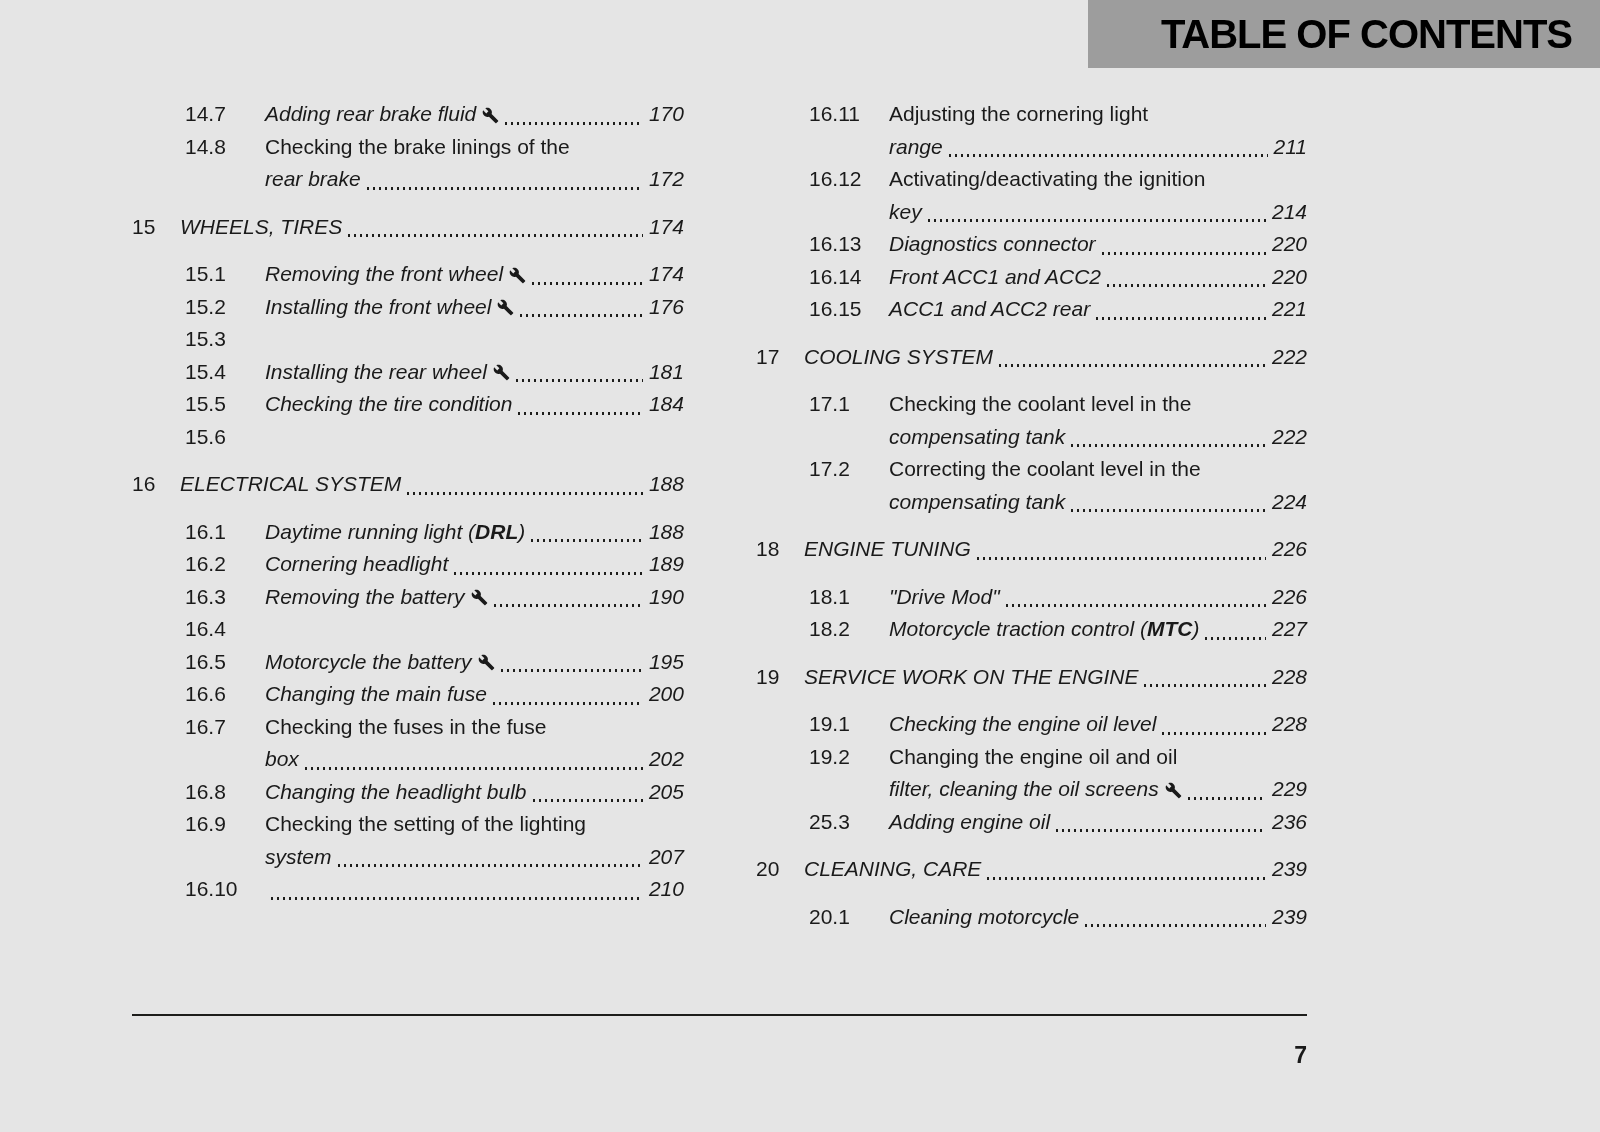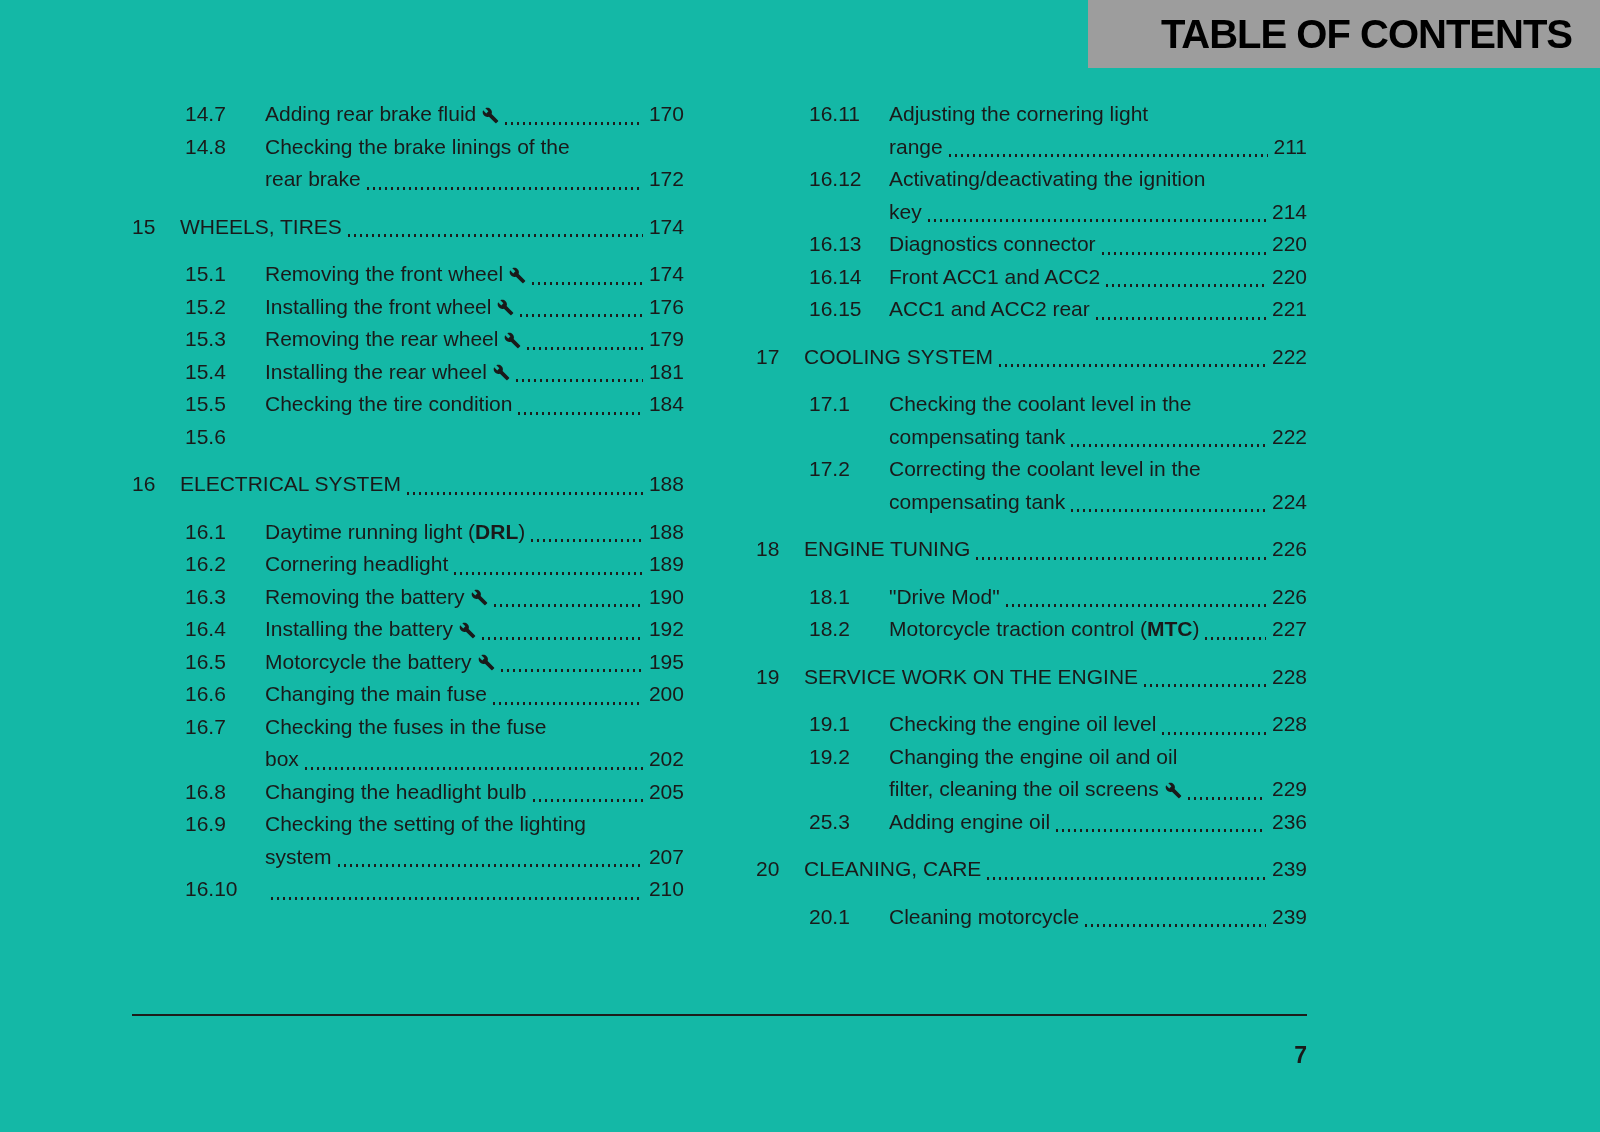--- a/index.html
+++ b/index.html
@@ -1,21 +1,21 @@
 <!DOCTYPE html>
 <html><head>
 <meta charset="utf-8">
 <style>
   * { margin: 0; padding: 0; box-sizing: border-box; }
   html, body { background: #ffffff; }
   .page {
     position: relative;
     width: 1600px;
     height: 1132px;
-    background: #14b8a6;
+    background: #e5e5e5;
     font-family: "Liberation Sans", sans-serif;
     color: #1a1a1a;
     overflow: hidden;
   }
   .header-bar {
     position: absolute;
     top: 0;
     right: 0;
     width: 512px;
     height: 68px;
@@ -46,21 +46,21 @@
     display: flex;
     font-size: 21px;
     line-height: 32.5px;
   }
   .entry.section { padding-left: 53px; }
   .entry.section .num { flex: 0 0 80px; }
   .entry.chapter .num { flex: 0 0 48px; }
   .entry.chapter { margin-top: 15px; margin-bottom: 15px; }
   .entry .body { flex: 1; min-width: 0; }
   .line { display: block; }
-  .lastline { display: flex; align-items: flex-start; }
+  .lastline { display: flex; align-items: flex-start; font-style: italic; }
   .lastline .text { white-space: nowrap; }
   .b { font-weight: bold; }
   .leader {
     flex: 1;
     min-width: 10px;
     height: 3px;
     align-self: flex-end;
     margin: 0 6px 6px 4px;
     background-image: radial-gradient(circle, #1d1d1b 1.25px, transparent 1.45px);
     background-size: 6px 3px;
@@ -162,32 +162,20 @@
                   <path fill="#1a1a1a" d="M22.7 19l-9.1-9.1c.9-2.3.4-5-1.5-6.9-2-2-5-2.4-7.4-1.3L9 6 6 9 1.6 4.7C.4 7.1.9 10.1 2.9 12.1c1.9 1.9 4.6 2.4 6.9 1.5l9.1 9.1c.4.4 1 .4 1.4 0l2.3-2.3c.5-.4.5-1.1.1-1.4z"></path>
                 </svg>
               </span>
               <span class="leader"></span>
               <span class="pg">176</span>
             </span>
           </span>
         </div>
         <div class="entry section">
           <span class="num">15.3</span>
-          <span class="body">
-            <span class="line lastline">
-              <span class="text"><span>Removing the rear wheel</span></span>
-              <span class="wrench">
-                <svg viewBox="0 0 24 24" width="17" height="17">
-                  <path fill="#1a1a1a" d="M22.7 19l-9.1-9.1c.9-2.3.4-5-1.5-6.9-2-2-5-2.4-7.4-1.3L9 6 6 9 1.6 4.7C.4 7.1.9 10.1 2.9 12.1c1.9 1.9 4.6 2.4 6.9 1.5l9.1 9.1c.4.4 1 .4 1.4 0l2.3-2.3c.5-.4.5-1.1.1-1.4z"></path>
-                </svg>
-              </span>
-              <span class="leader"></span>
-              <span class="pg">179</span>
-            </span>
-          </span>
         </div>
         <div class="entry section">
           <span class="num">15.4</span>
           <span class="body">
             <span class="line lastline">
               <span class="text"><span>Installing the rear wheel</span></span>
               <span class="wrench">
                 <svg viewBox="0 0 24 24" width="17" height="17">
                   <path fill="#1a1a1a" d="M22.7 19l-9.1-9.1c.9-2.3.4-5-1.5-6.9-2-2-5-2.4-7.4-1.3L9 6 6 9 1.6 4.7C.4 7.1.9 10.1 2.9 12.1c1.9 1.9 4.6 2.4 6.9 1.5l9.1 9.1c.4.4 1 .4 1.4 0l2.3-2.3c.5-.4.5-1.1.1-1.4z"></path>
                 </svg>
@@ -250,32 +238,20 @@
                   <path fill="#1a1a1a" d="M22.7 19l-9.1-9.1c.9-2.3.4-5-1.5-6.9-2-2-5-2.4-7.4-1.3L9 6 6 9 1.6 4.7C.4 7.1.9 10.1 2.9 12.1c1.9 1.9 4.6 2.4 6.9 1.5l9.1 9.1c.4.4 1 .4 1.4 0l2.3-2.3c.5-.4.5-1.1.1-1.4z"></path>
                 </svg>
               </span>
               <span class="leader"></span>
               <span class="pg">190</span>
             </span>
           </span>
         </div>
         <div class="entry section">
           <span class="num">16.4</span>
-          <span class="body">
-            <span class="line lastline">
-              <span class="text"><span>Installing the battery</span></span>
-              <span class="wrench">
-                <svg viewBox="0 0 24 24" width="17" height="17">
-                  <path fill="#1a1a1a" d="M22.7 19l-9.1-9.1c.9-2.3.4-5-1.5-6.9-2-2-5-2.4-7.4-1.3L9 6 6 9 1.6 4.7C.4 7.1.9 10.1 2.9 12.1c1.9 1.9 4.6 2.4 6.9 1.5l9.1 9.1c.4.4 1 .4 1.4 0l2.3-2.3c.5-.4.5-1.1.1-1.4z"></path>
-                </svg>
-              </span>
-              <span class="leader"></span>
-              <span class="pg">192</span>
-            </span>
-          </span>
         </div>
         <div class="entry section">
           <span class="num">16.5</span>
           <span class="body">
             <span class="line lastline">
               <span class="text"><span>Motorcycle the battery</span></span>
               <span class="wrench">
                 <svg viewBox="0 0 24 24" width="17" height="17">
                   <path fill="#1a1a1a" d="M22.7 19l-9.1-9.1c.9-2.3.4-5-1.5-6.9-2-2-5-2.4-7.4-1.3L9 6 6 9 1.6 4.7C.4 7.1.9 10.1 2.9 12.1c1.9 1.9 4.6 2.4 6.9 1.5l9.1 9.1c.4.4 1 .4 1.4 0l2.3-2.3c.5-.4.5-1.1.1-1.4z"></path>
                 </svg>

